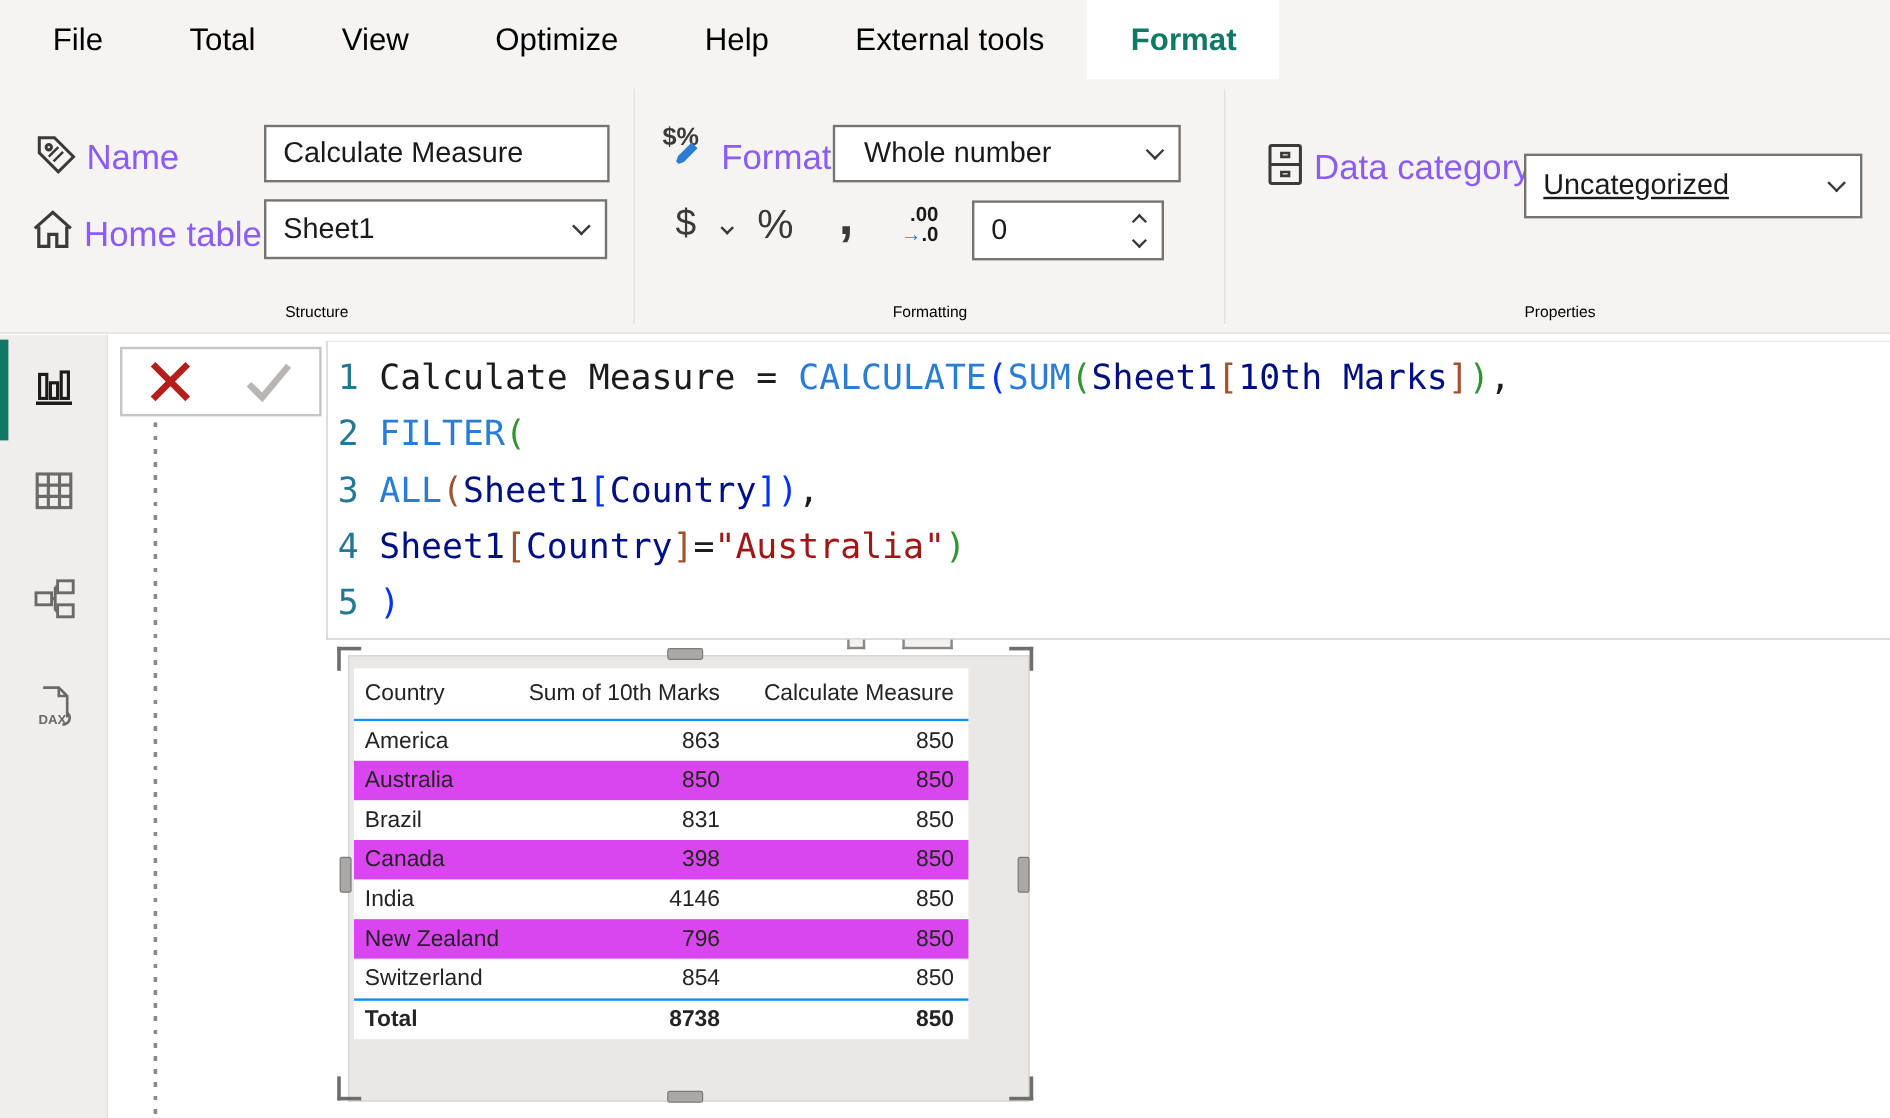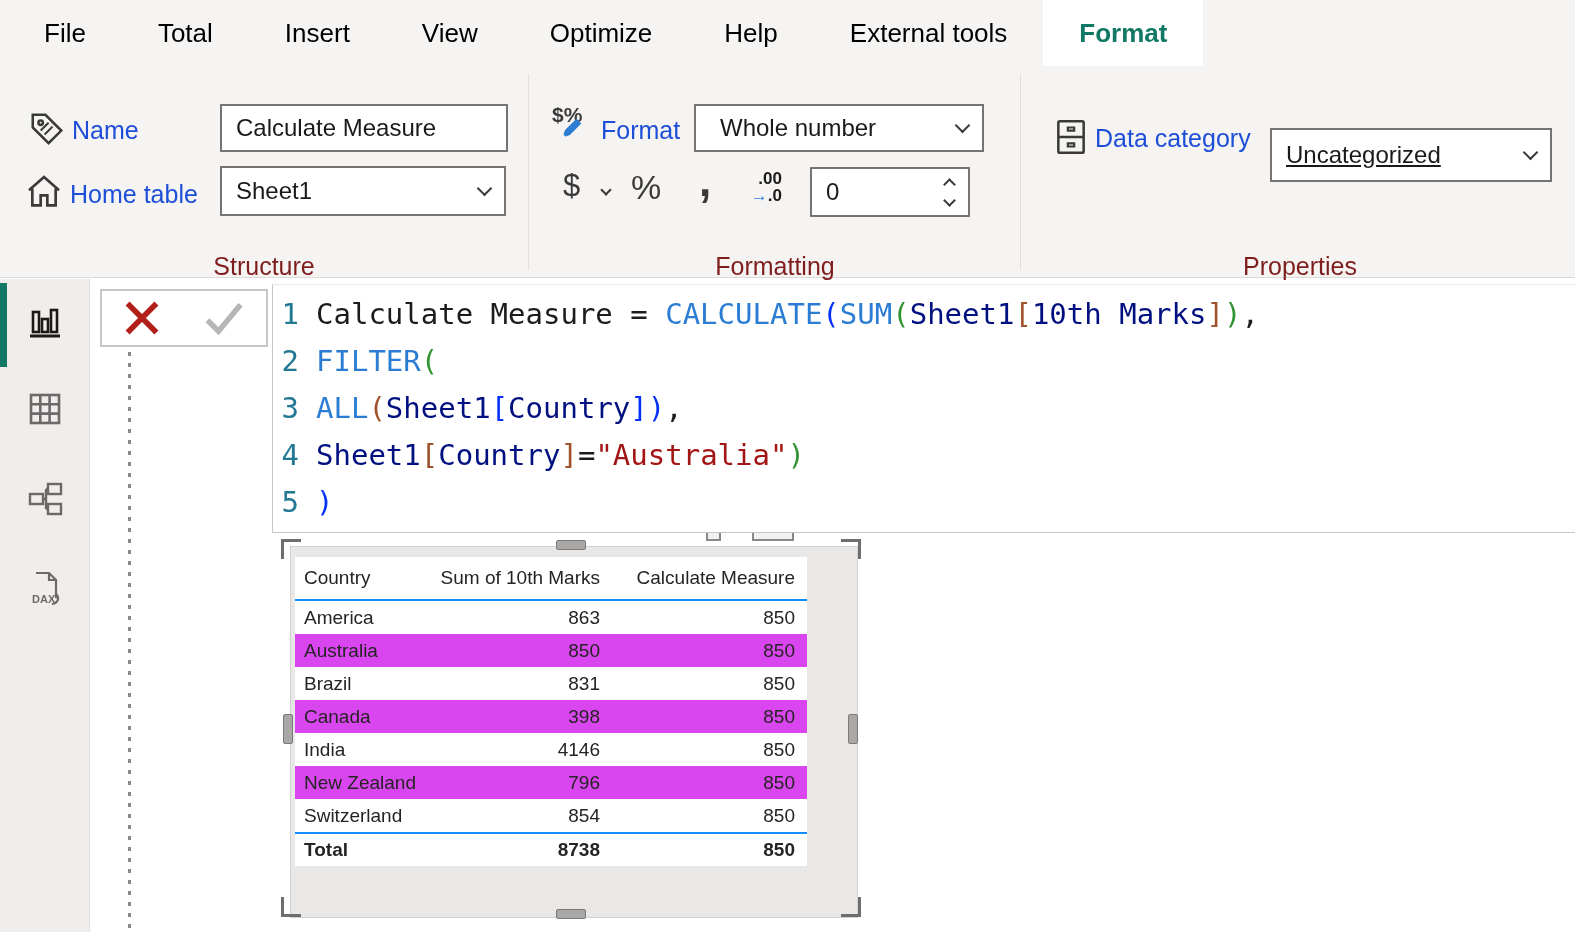--- a/index.html
+++ b/index.html
@@ -9,22 +9,22 @@
 
   
   .topbar { position:absolute; left:0; top:0; width:1575px; height:278px;
             background:#f5f4f3; border-bottom:1px solid #dcdad8; }
   .tabs { position:absolute; left:8px; top:0; height:66px; display:flex; }
   .tab { height:66px; line-height:66px; padding:0 36px; font-size:26px; color:#000000; cursor:default; white-space:nowrap; }
   .tab.active { background:#ffffff; color:var(--teal); font-weight:600; }
 
   .vsep { position:absolute; top:74px; height:196px; width:1px; background:#e1dfdd; }
 
-  .rlabel { position:absolute; font-size:25px; color:#1d4ed8; }
-  .grouplabel { position:absolute; font-size:25px; color:#7f1d1d; text-align:center; }
+  .rlabel { position:absolute; font-size:29px; color:#8b5cf6; }
+  .grouplabel { position:absolute; font-size:13px; color:#000000; text-align:center; }
 
   .field { position:absolute; background:#fff; border:2px solid #767472; display:flex; align-items:center;
            padding:0 14px; font-size:24px; color:#1b1a19; }
   .field .val { flex:1; white-space:nowrap; overflow:hidden; }
   .field input { border:none; outline:none; font-size:24px; color:#1b1a19; width:100%;
                  font-family:"Liberation Sans", sans-serif; background:transparent; }
   .chev { width:11px; height:11px; border-right:2px solid #3b3a39; border-bottom:2px solid #3b3a39;
           transform:rotate(45deg); margin-top:-6px; flex:none; }
   .chev.small { width:8px; height:8px; }
   .spin { display:flex; flex-direction:column; gap:7px; margin-left:auto; }
@@ -83,21 +83,20 @@
 </style>
 </head>
 <body>
 
 <div class="app" style="--teal: #117865; --accent: #118DFF; --blue: #2b7cd3;">
 
   <div class="topbar">
     <div class="tabs" id="tabbar">
         <span class="tab">File</span>
         <span class="tab">Total</span>
-        <span class="tab">Insert</span>
         <span class="tab">View</span>
         <span class="tab">Optimize</span>
         <span class="tab">Help</span>
         <span class="tab">External tools</span>
         <span class="tab active">Format</span>
       </div>
 
     <svg class="icon" style="left:28px; top:110px;" width="38" height="38" viewBox="0 0 24 24" fill="none" stroke="#3b3a39" stroke-width="1.6">
       <path d="M3 3 h8 l10 10 -8 8 L3 11 z"></path>
         <circle cx="8" cy="8" r="1.4"></circle>

